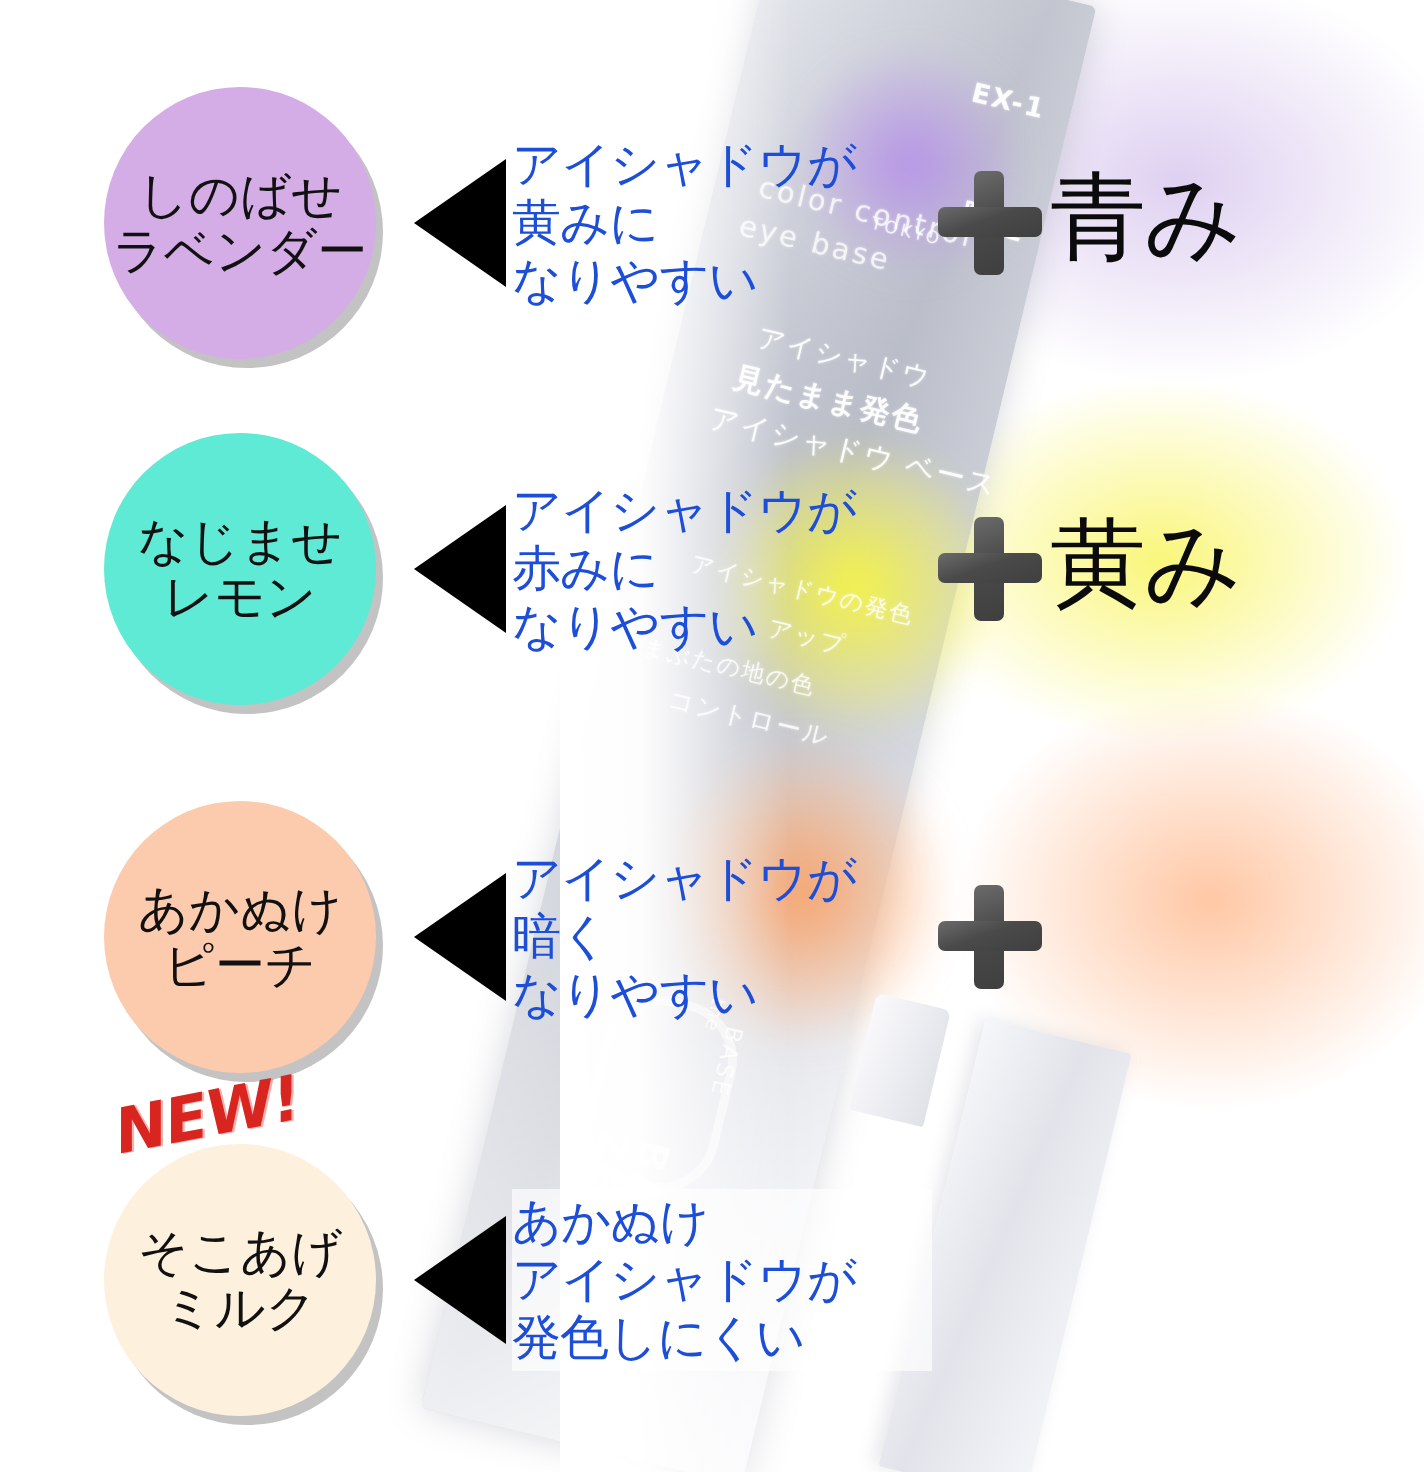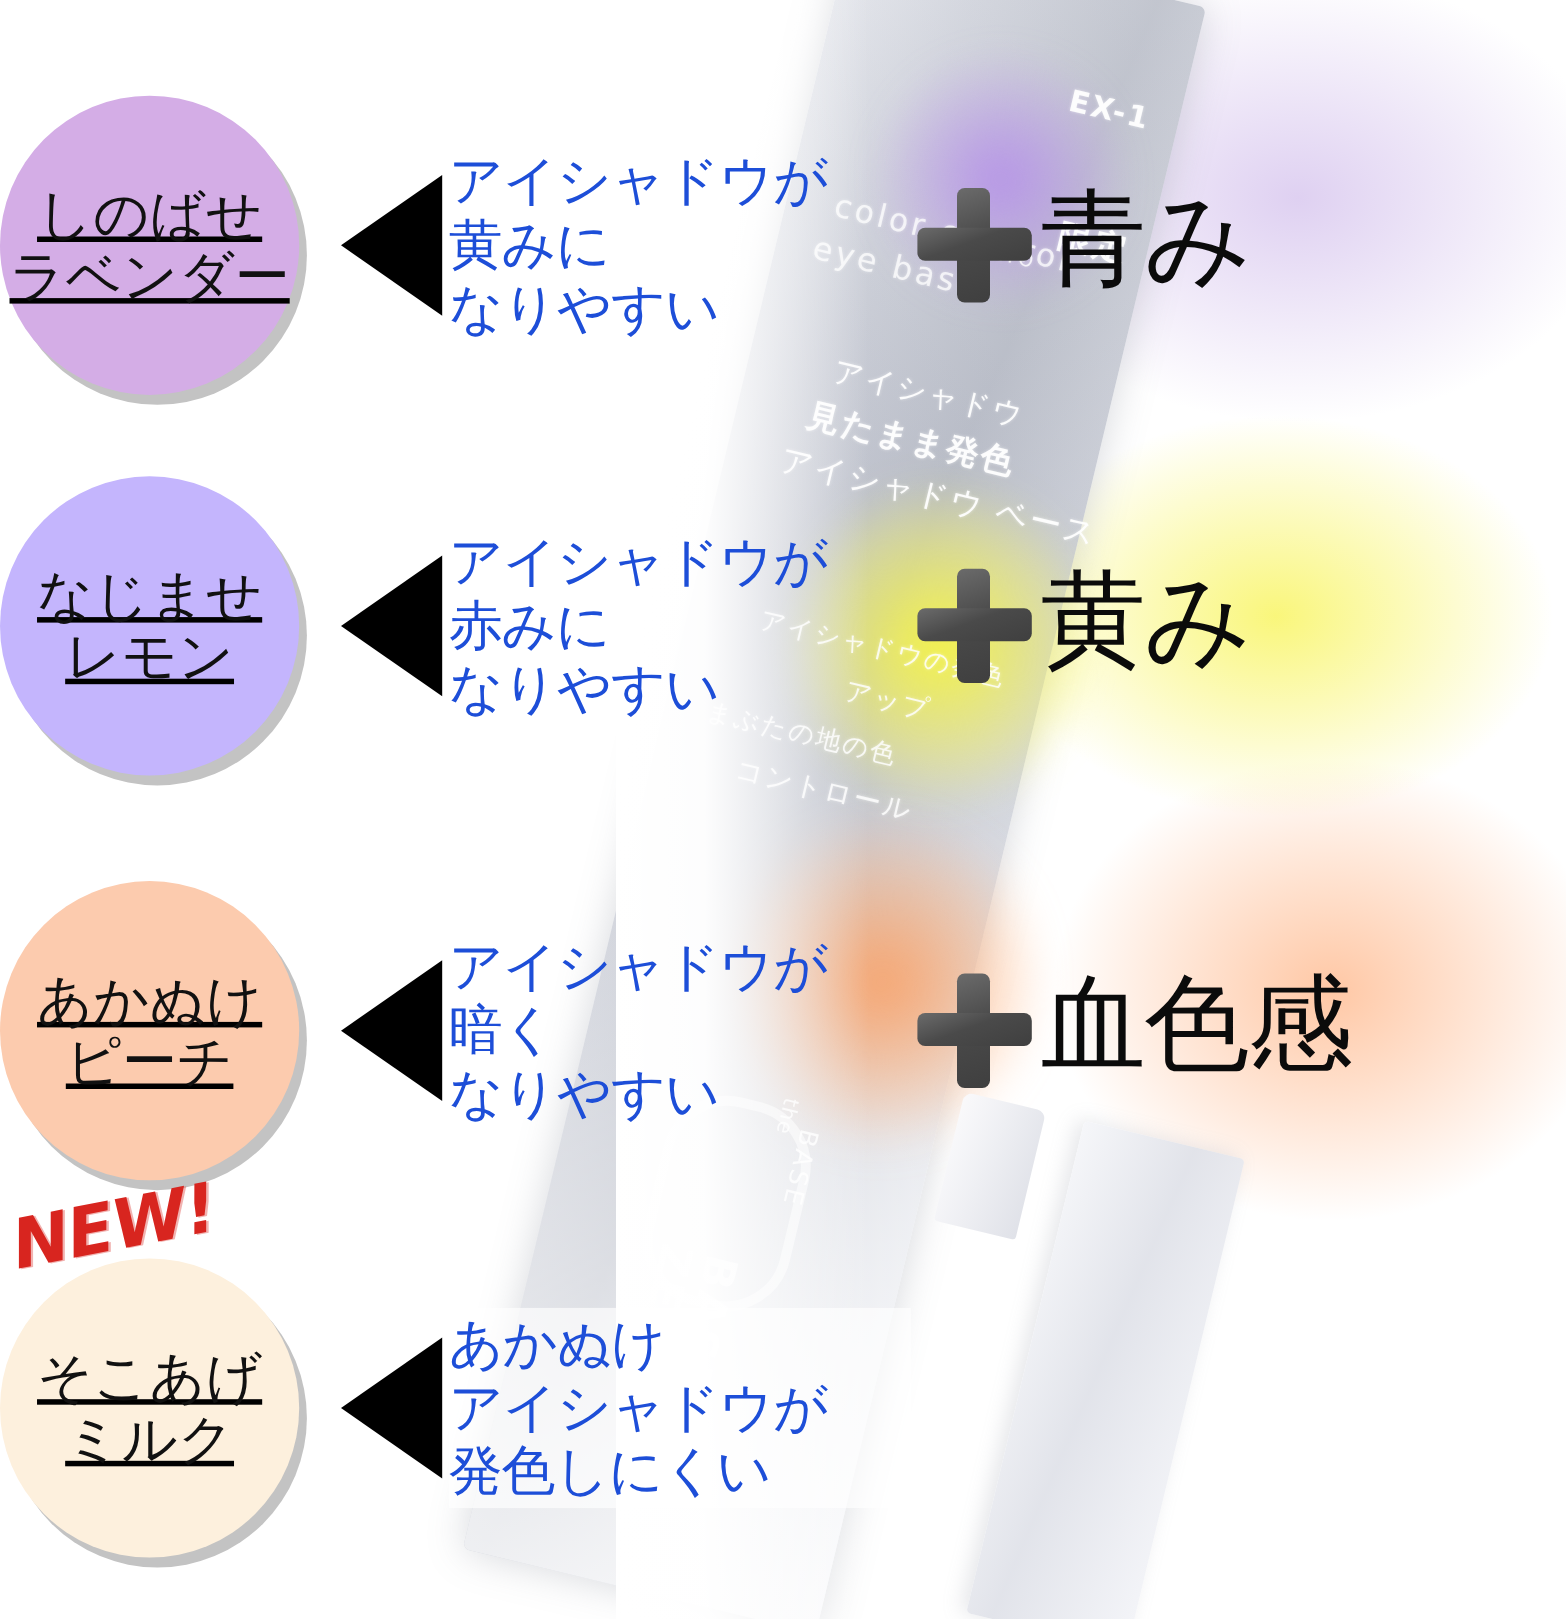--- a/index.html
+++ b/index.html
@@ -180,22 +180,22 @@
   }
   #row-0 { top: 78px;   height: 290px; }
   #row-1 { top: 424px;  height: 290px; }
   #row-2 { top: 792px;  height: 290px; }
   #row-3 { top: 1130px; height: 300px; }
 
   
   .badge-wrap {
     position: relative;
     width: 300px;
-    flex: none;
-    text-decoration: underline;
+    margin-left: 104px;
+    flex: none;
   }
   .badge {
     position: relative;
     width: 272px;
     height: 272px;
     border-radius: 50%;
     display: flex;
     flex-direction: column;
     align-items: center;
     justify-content: center;
@@ -335,21 +335,21 @@
       <div>なりやすい</div>
     </div>
     <div class="plus-wrap">
       <div class="plus-sign"></div>
       <div class="plus-label">青み</div>
     </div>
   </div>
 
   <div class="row" id="row-1">
     <div class="badge-wrap">
-      <div class="badge" style="background: #c4b5fd; box-shadow: rgb(195, 195, 195) 7px 9px 0px;">
+      <div class="badge" style="background: #5eead4; box-shadow: rgb(195, 195, 195) 7px 9px 0px;">
         <span class="badge-line">なじませ</span>
         <span class="badge-line">レモン</span>
       </div>
     </div>
     <div class="arrow"></div>
     <div class="desc">
       <div>アイシャドウが</div>
       <div>赤みに</div>
       <div>なりやすい</div>
     </div>
@@ -367,21 +367,20 @@
       </div>
     </div>
     <div class="arrow"></div>
     <div class="desc">
       <div>アイシャドウが</div>
       <div>暗く</div>
       <div>なりやすい</div>
     </div>
     <div class="plus-wrap">
       <div class="plus-sign"></div>
-      <div class="plus-label">血色感</div>
     </div>
   </div>
 
   <div class="row" id="row-3">
     <div class="badge-wrap">
       <div class="new-badge">NEW!</div>
       <div class="badge" style="background: rgb(253, 240, 221); box-shadow: rgb(195, 195, 195) 7px 9px 0px;">
         <span class="badge-line">そこあげ</span>
         <span class="badge-line">ミルク</span>
       </div>

